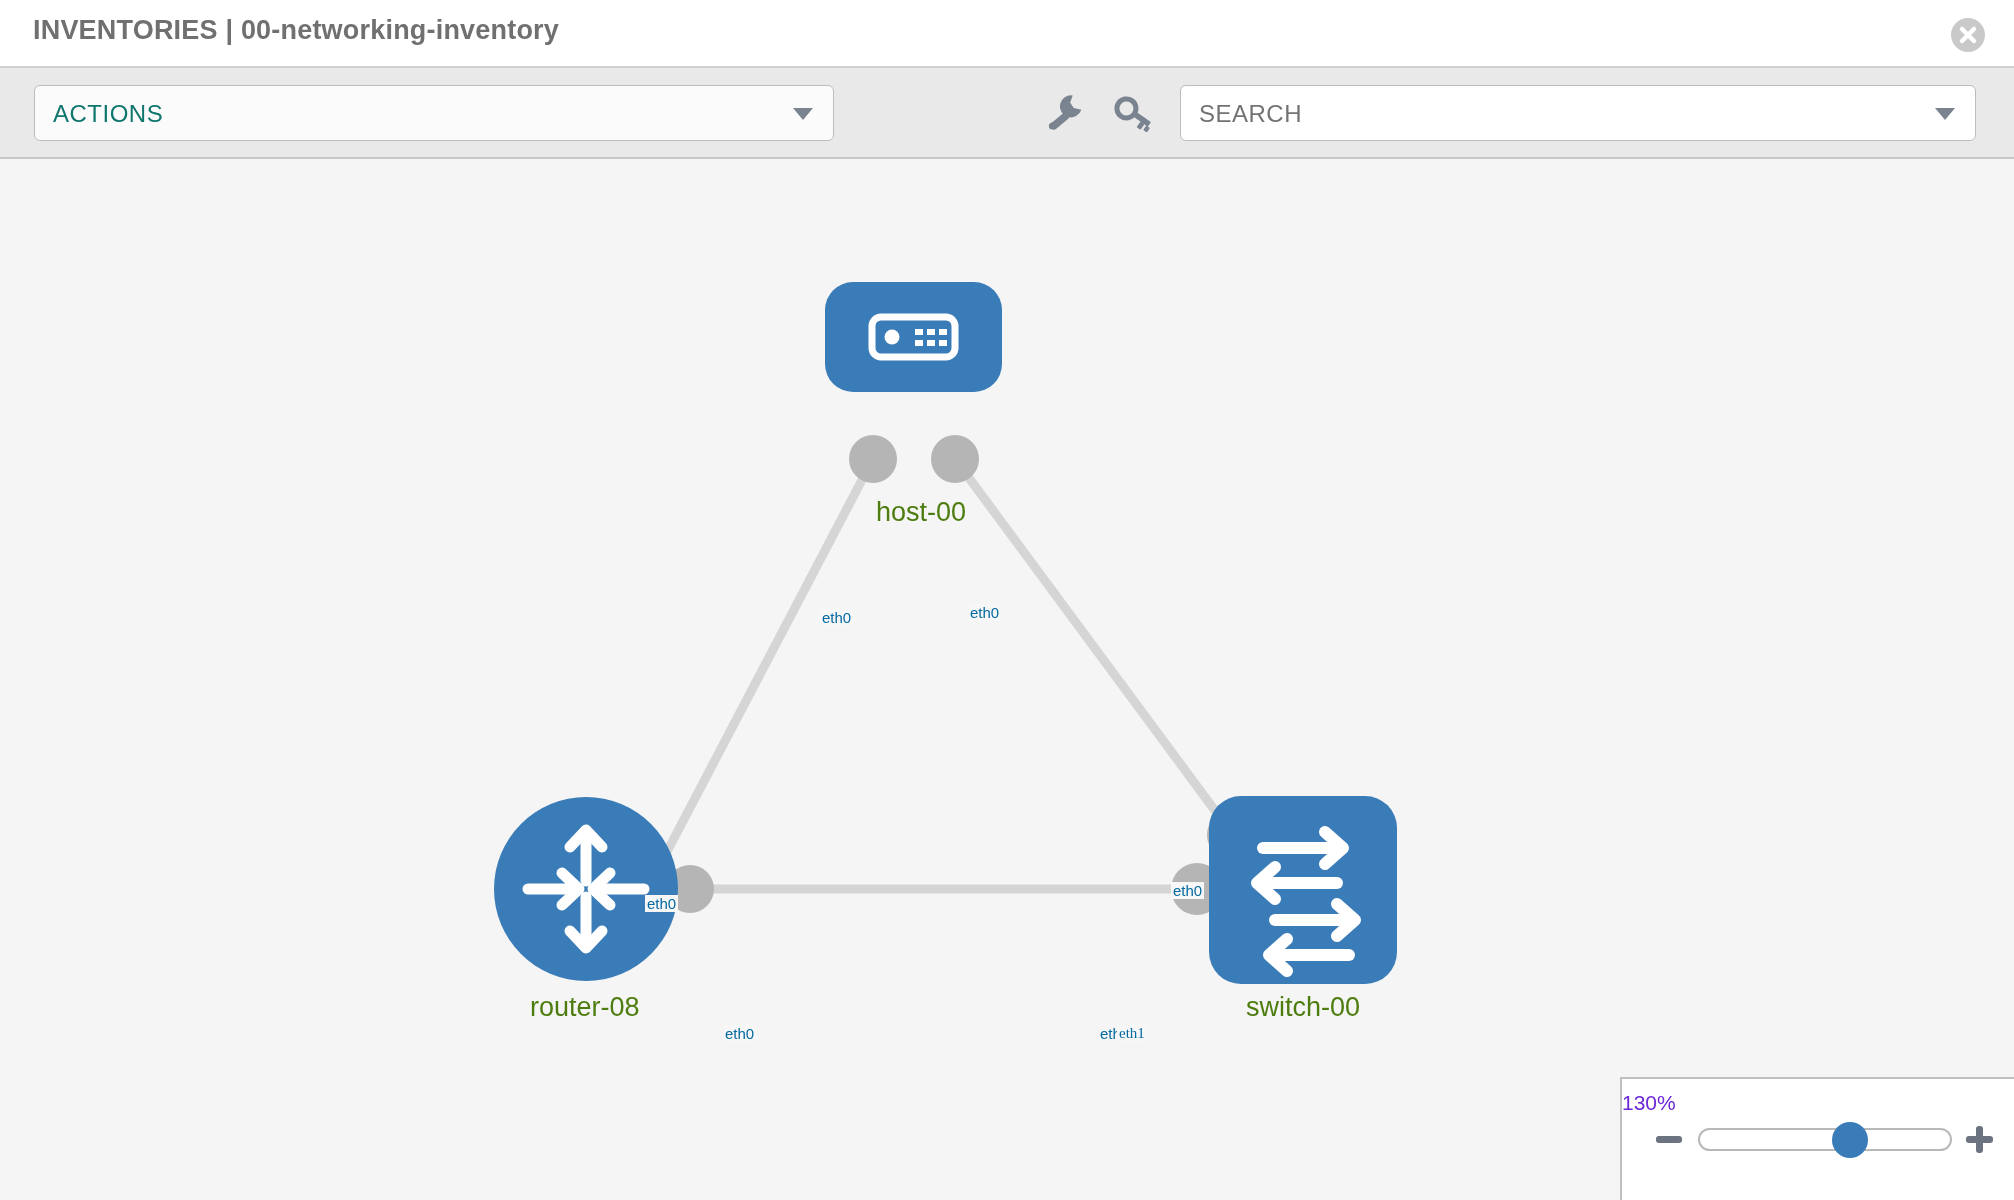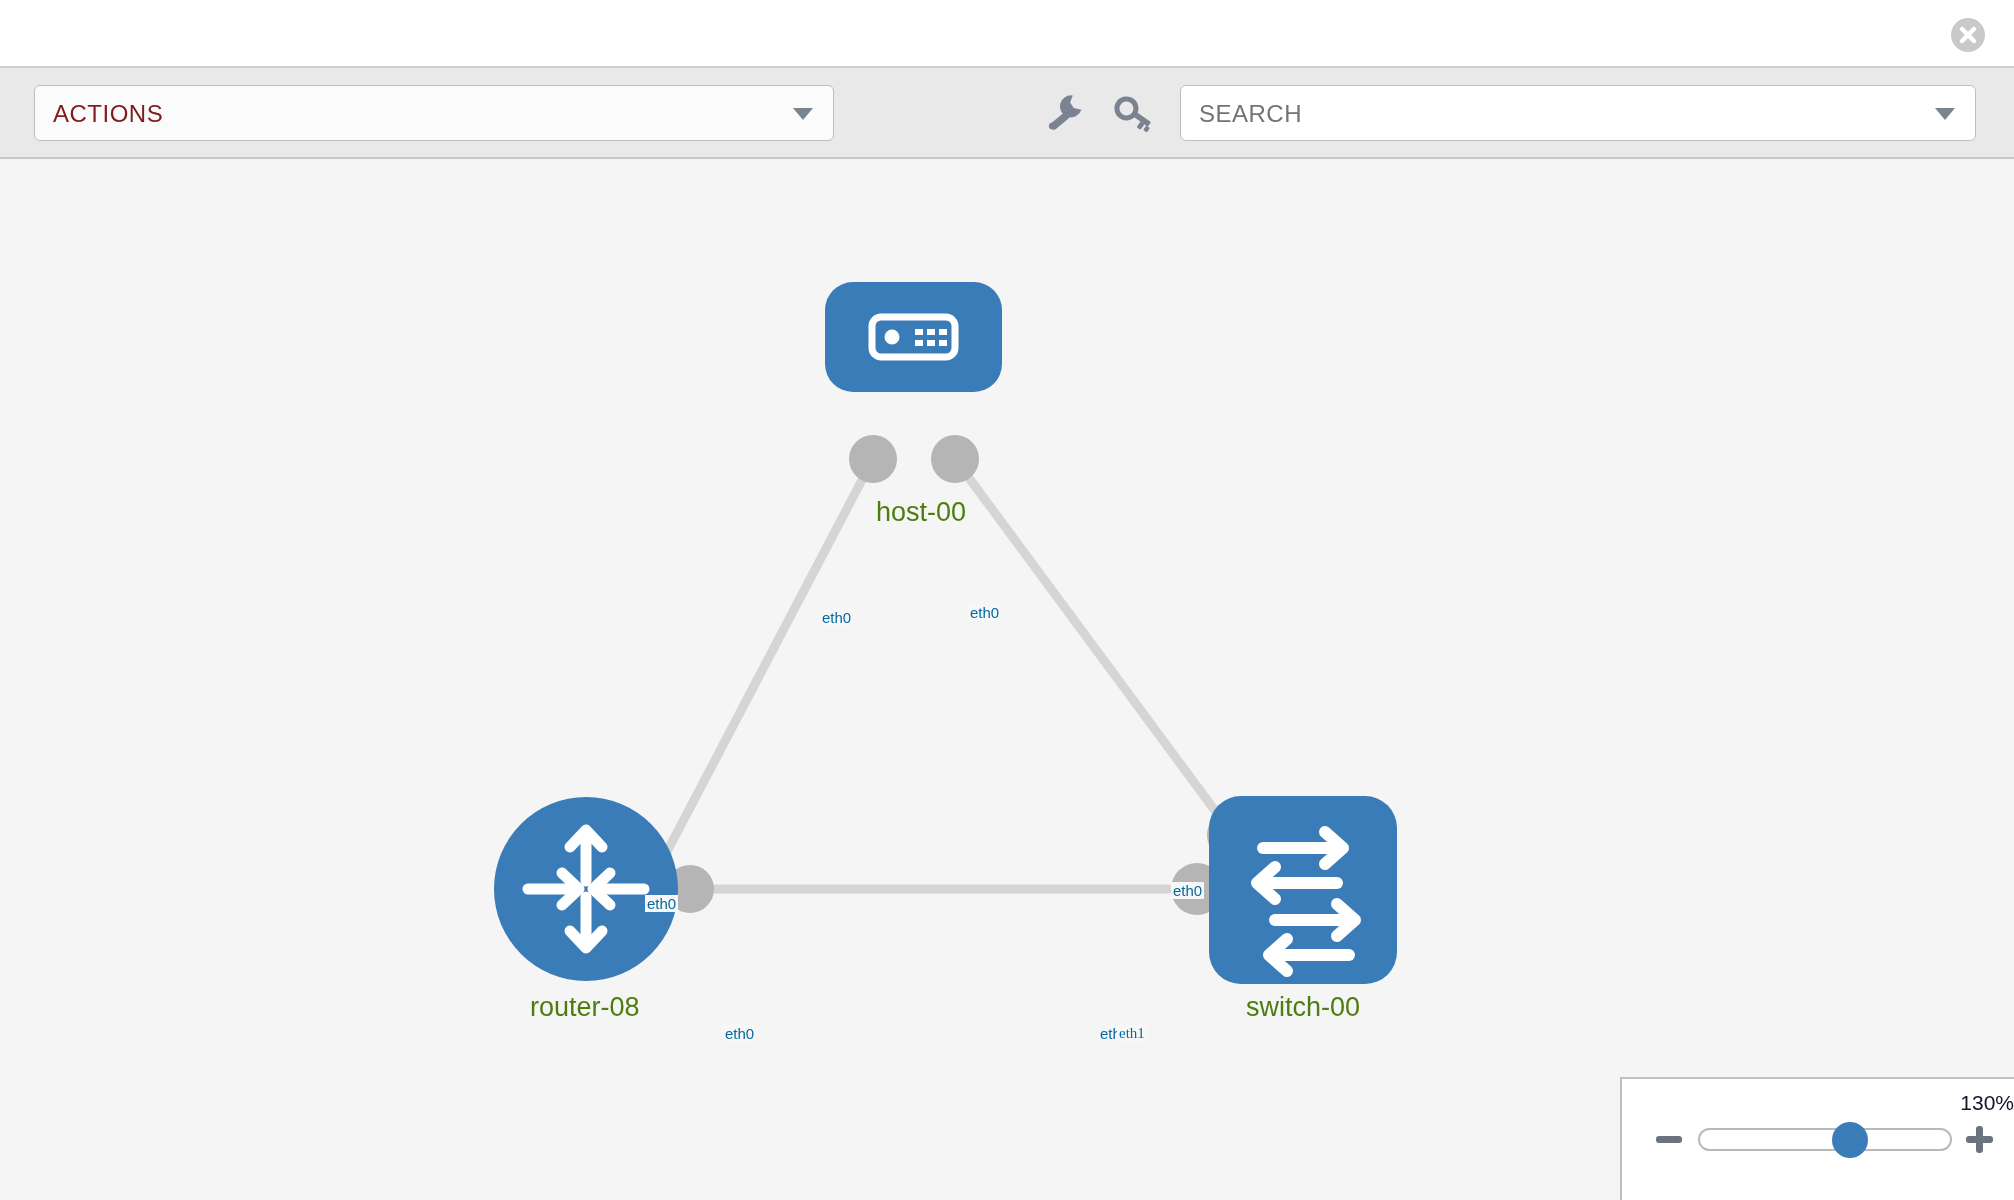--- a/index.html
+++ b/index.html
@@ -59,21 +59,21 @@
     width: 800px; height: 56px;
     background: #fbfbfb;
     border: 1px solid #bdbdbd;
     border-radius: 6px;
     cursor: pointer;
   }
   .actions-select .label {
     position: absolute;
     left: 18px; top: 14px;
     font-size: 24px;
-    color: #7f1d1d;
+    color: #0f766e;
     letter-spacing: 0.5px;
   }
   .caret {
     position: absolute;
     right: 20px; top: 50%;
     margin-top: -5px;
     width: 0; height: 0;
     border-left: 10px solid transparent;
     border-right: 10px solid transparent;
     border-top: 12px solid #7a8390;
@@ -141,24 +141,23 @@
     position: absolute;
     left: 1620px; top: 1077px;
     width: 394px; height: 123px;
     background: #ffffff;
     border-top: 2px solid #c0c0c0;
     border-left: 2px solid #c0c0c0;
   }
   .zoom-level {
     position: absolute;
     top: 12px; left: 0; right: 0;
-    text-align: right;
+    text-align: left;
     font-size: 21px;
-    color: #0f172a;
-    padding-left: 44px;
+    color: #6d28d9;
   }
   .zoom-minus {
     position: absolute;
     left: 34px; top: 57px;
     width: 26px; height: 7px;
     border-radius: 3px;
     background: #6b7280;
     cursor: pointer;
   }
   .zoom-plus {
@@ -194,20 +193,21 @@
     background: #3a7cb8;
     cursor: grab;
   }
 </style>
 </head>
 <body>
 
 <div id="app">
 
   <div class="header">
+    <div class="header-title">INVENTORIES | 00-networking-inventory</div>
 
     <div class="close-button">
       <svg width="34" height="34" viewBox="0 0 34 34" aria-hidden="true">
         <path d="M11 11 L23 23 M23 11 L11 23" stroke="#ffffff" stroke-width="4.5" stroke-linecap="round"></path>
       </svg>
     </div>
   </div>
 
   <div class="toolbar">
 

